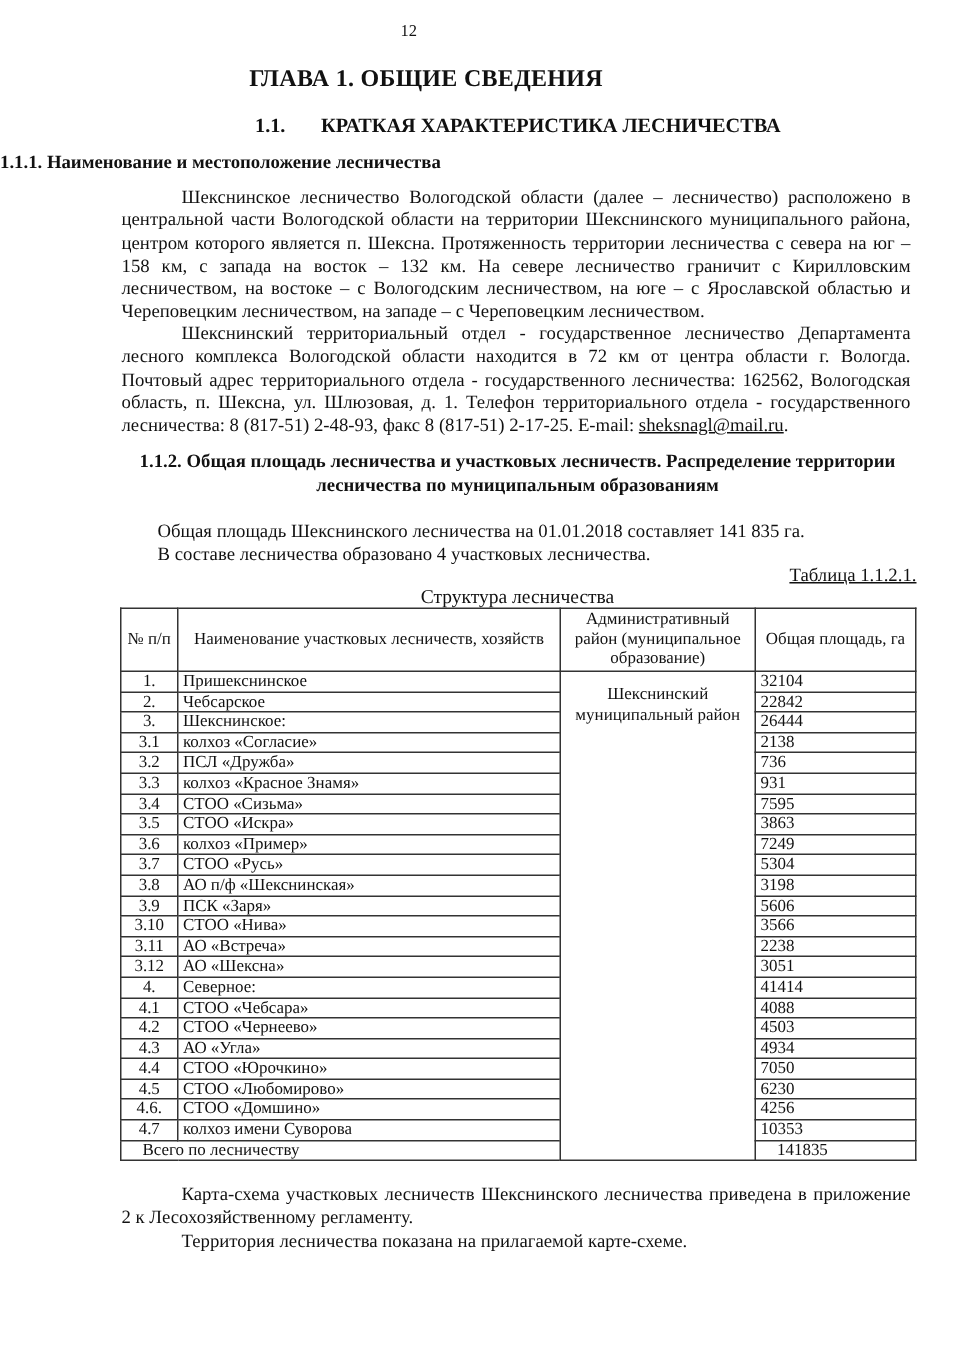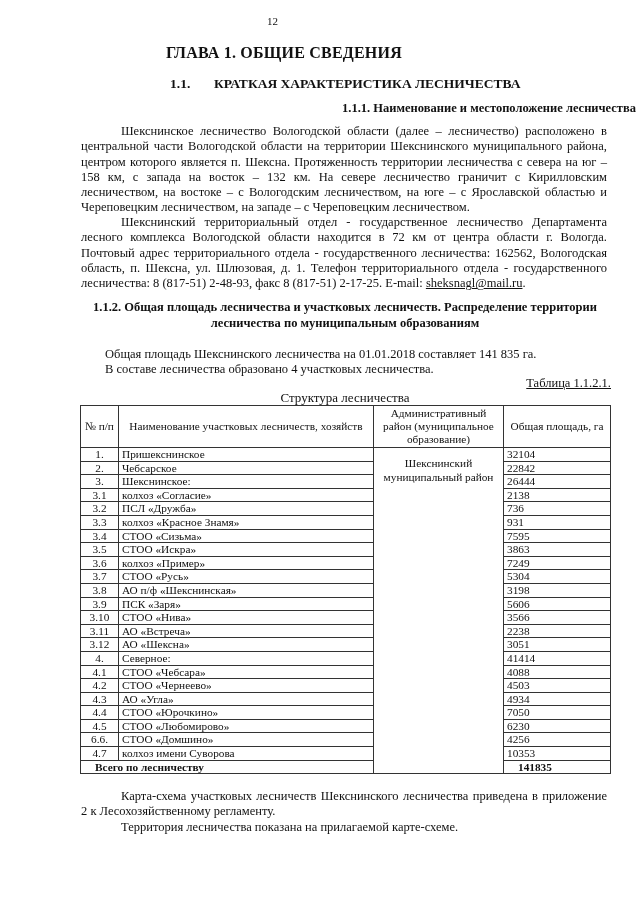--- a/index.html
+++ b/index.html
@@ -4,21 +4,21 @@
 <style>
   html, body { margin: 0; padding: 0; background: #ffffff; }
   body {
     width: 640px; height: 905px; position: relative; overflow: hidden;
     font-family: "Liberation Serif", "DejaVu Serif", serif; color: #111;
   }
   .page-number { position: absolute; top: 15px; left: 0; width: 545px; text-align: center; font-size: 11px; }
   .chapter-title { position: absolute; top: 44px; left: 0; width: 568px; text-align: center; font-weight: bold; font-size: 16px; letter-spacing: 0.2px; }
   .section-title { position: absolute; top: 76px; left: 170px; font-weight: bold; font-size: 13.5px; }
   .section-title .num { display: inline-block; width: 44px; }
-  .subsection-title { position: absolute; top: 101px; left: 0; width: 636px; text-align: right; font-weight: bold; font-size: 12.5px; }
+  .subsection-title { position: absolute; top: 101px; left: 0; width: 636px; text-align: left; font-weight: bold; font-size: 12.5px; }
   .para { position: absolute; left: 81px; width: 526px; font-size: 12.5px; line-height: 15.3px; text-align: justify; }
   .para .indent { display: inline-block; width: 40px; }
   .p1 { top: 124px; }
   .p2 { top: 215px; }
   .sub2-title { position: absolute; top: 300px; left: 81px; width: 528px; text-align: center; font-weight: bold; font-size: 12.5px; line-height: 15.5px; }
   .line { position: absolute; font-size: 12.5px; white-space: nowrap; }
   .l1 { top: 347px; left: 105px; }
   .l2 { top: 362px; left: 105px; }
   .table-no { position: absolute; top: 376px; right: 29px; font-size: 12.5px; text-decoration: underline; }
   .table-caption { position: absolute; top: 390px; left: 0; width: 690px; text-align: center; font-size: 13px; }
@@ -27,21 +27,21 @@
     border-collapse: collapse; font-size: 11.3px; table-layout: fixed;
   }
   table.struct td, table.struct th {
     border: 1px solid #333; padding: 0 3px; font-weight: normal; height: 12.6px; line-height: 12.6px;
     white-space: nowrap; overflow: hidden;
   }
   table.struct th { line-height: 13px; white-space: normal; text-align: center; height: 41px; font-size: 11.3px; }
   table.struct td.n { text-align: center; }
   table.struct td.v { text-align: left; }
   table.struct td.dist { text-align: center; vertical-align: top; padding-top: 8px; line-height: 14px; white-space: normal; }
-  table.struct tr.total td { font-weight: bold; padding-left: 14px; }
+  table.struct tr.total td { font-weight: normal; padding-left: 14px; }
   .p3 { top: 789px; }
   .p4 { top: 820px; }
 </style>
 </head>
 <body>
 
 <div class="page-number">12</div>
 <div class="chapter-title">ГЛАВА 1. ОБЩИЕ СВЕДЕНИЯ</div>
 <div class="section-title">
   <span class="num">1.1.</span><span>КРАТКАЯ ХАРАКТЕРИСТИКА ЛЕСНИЧЕСТВА</span>
@@ -173,21 +173,21 @@
         <td class="n">4.4</td>
         <td>СТОО «Юрочкино»</td>
         <td class="v">7050</td>
       </tr>
       <tr>
         <td class="n">4.5</td>
         <td>СТОО «Любомирово»</td>
         <td class="v">6230</td>
       </tr>
       <tr>
-        <td class="n">6.6.</td>
+        <td class="n">4.6.</td>
         <td>СТОО «Домшино»</td>
         <td class="v">4256</td>
       </tr>
       <tr>
         <td class="n">4.7</td>
         <td>колхоз имени Суворова</td>
         <td class="v">10353</td>
       </tr>
       <tr class="total">
         <td colspan="2">Всего по лесничеству</td>

